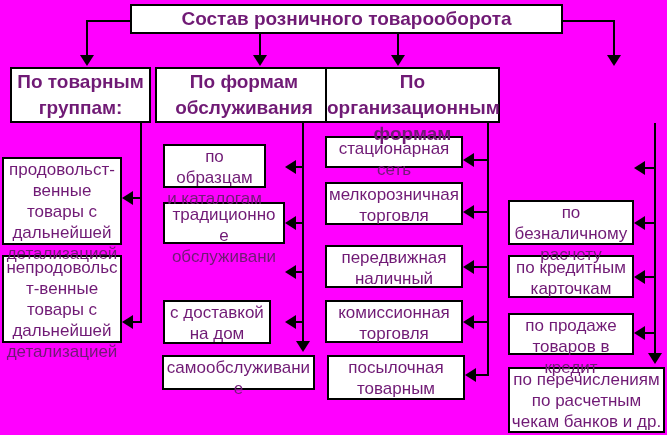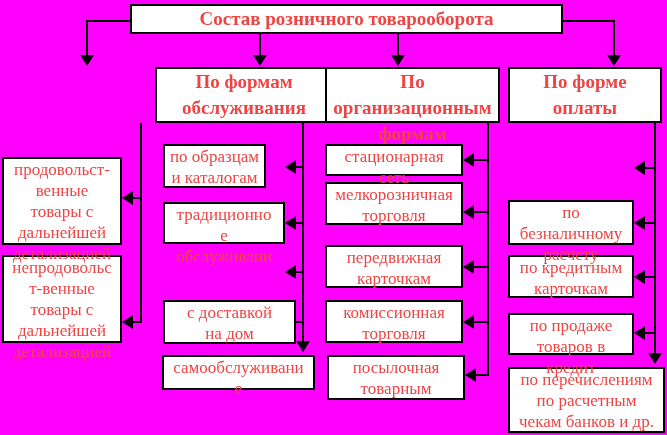--- a/index.html
+++ b/index.html
@@ -1,22 +1,22 @@
 <!DOCTYPE html>
 <html><head>
 <meta charset="utf-8">
 <style>
   html,body{margin:0;padding:0;}
   #canvas{
     position:relative;
     width:667px;height:435px;
     background:#FF00FF;
     overflow:hidden;
-    font-family:Liberation Serif, serif;
-    color:#ef4444;
+    font-family:Liberation Sans, sans-serif;
+    color:#701a75;
   }
   .box{
     position:absolute;
     box-sizing:border-box;
     background:#FFFFFF;
     border:2px solid #000;
     display:flex;
     justify-content:center;
     overflow:visible;
   }
@@ -62,32 +62,32 @@
   <div class="vl" style="left:259px;top:34px;height:21px"></div>
   <div class="ar-d" style="left:253px;top:55px"></div>
 
   <div class="vl" style="left:397px;top:34px;height:21px"></div>
   <div class="ar-d" style="left:391px;top:55px"></div>
 
   <div class="hl" style="left:563px;top:20px;width:52px"></div>
   <div class="vl" style="left:613px;top:20px;height:35px"></div>
   <div class="ar-d" style="left:607px;top:55px"></div>
 
+  <div class="box hdr" style="left:10px;top:67px;width:141px;height:56px">
+    <div class="txt">По товарным
+группам:</div>
+  </div>
   <div class="box hdr" style="left:155px;top:67px;width:178px;height:56px">
     <div class="txt">По формам
 обслуживания</div>
   </div>
   <div class="box hdr" style="left:325px;top:67px;width:175px;height:56px">
     <div class="txt">По
 организационным
 формам</div>
-  </div>
-  <div class="box hdr" style="left:508px;top:67px;width:154px;height:56px">
-    <div class="txt">По форме
-оплаты</div>
   </div>
 
   <div class="vl" style="left:140px;top:123px;height:199px"></div>
   <div class="hl" style="left:132px;top:197px;width:10px"></div>
   <div class="ar-l" style="left:122px;top:191px"></div>
   <div class="hl" style="left:132px;top:321px;width:10px"></div>
   <div class="ar-l" style="left:122px;top:315px"></div>
 
   <div class="box" style="left:2px;top:157px;width:120px;height:88px">
     <div class="txt">продовольст-
@@ -117,52 +117,52 @@
 
   <div class="box" style="left:163px;top:144px;width:103px;height:44px">
     <div class="txt">по образцам
 и каталогам</div>
   </div>
   <div class="box" style="left:163px;top:202px;width:122px;height:42px">
     <div class="txt">традиционно
 е
 обслуживани</div>
   </div>
-  <div class="box" style="left:163px;top:300px;width:133px;height:44px">
+  <div class="box" style="left:163px;top:300px;width:108px;height:44px">
     <div class="txt">с доставкой
 на дом</div>
   </div>
   <div class="box" style="left:162px;top:355px;width:153px;height:35px">
     <div class="txt">самообслуживани
 е</div>
   </div>
 
   <div class="vl" style="left:487px;top:123px;height:253px"></div>
   <div class="hl" style="left:476px;top:374px;width:13px"></div>
   <div class="ar-l" style="left:465px;top:368px"></div>
   <div class="hl" style="left:473px;top:159px;width:16px"></div>
   <div class="ar-l" style="left:463px;top:153px"></div>
   <div class="hl" style="left:473px;top:211px;width:16px"></div>
   <div class="ar-l" style="left:463px;top:205px"></div>
   <div class="hl" style="left:473px;top:266px;width:16px"></div>
   <div class="ar-l" style="left:463px;top:260px"></div>
   <div class="hl" style="left:473px;top:321px;width:16px"></div>
   <div class="ar-l" style="left:463px;top:315px"></div>
 
-  <div class="box" style="left:325px;top:144px;width:138px;height:32px">
+  <div class="box" style="left:325px;top:136px;width:138px;height:32px">
     <div class="txt">стационарная
 сеть</div>
   </div>
   <div class="box" style="left:325px;top:182px;width:138px;height:43px">
     <div class="txt">мелкорозничная
 торговля</div>
   </div>
   <div class="box" style="left:325px;top:245px;width:138px;height:43px">
     <div class="txt">передвижная
-карточкам</div>
+наличный</div>
   </div>
   <div class="box" style="left:325px;top:300px;width:138px;height:43px">
     <div class="txt">комиссионная
 торговля</div>
   </div>
   <div class="box" style="left:327px;top:355px;width:138px;height:45px">
     <div class="txt">посылочная
 товарным</div>
   </div>
 

